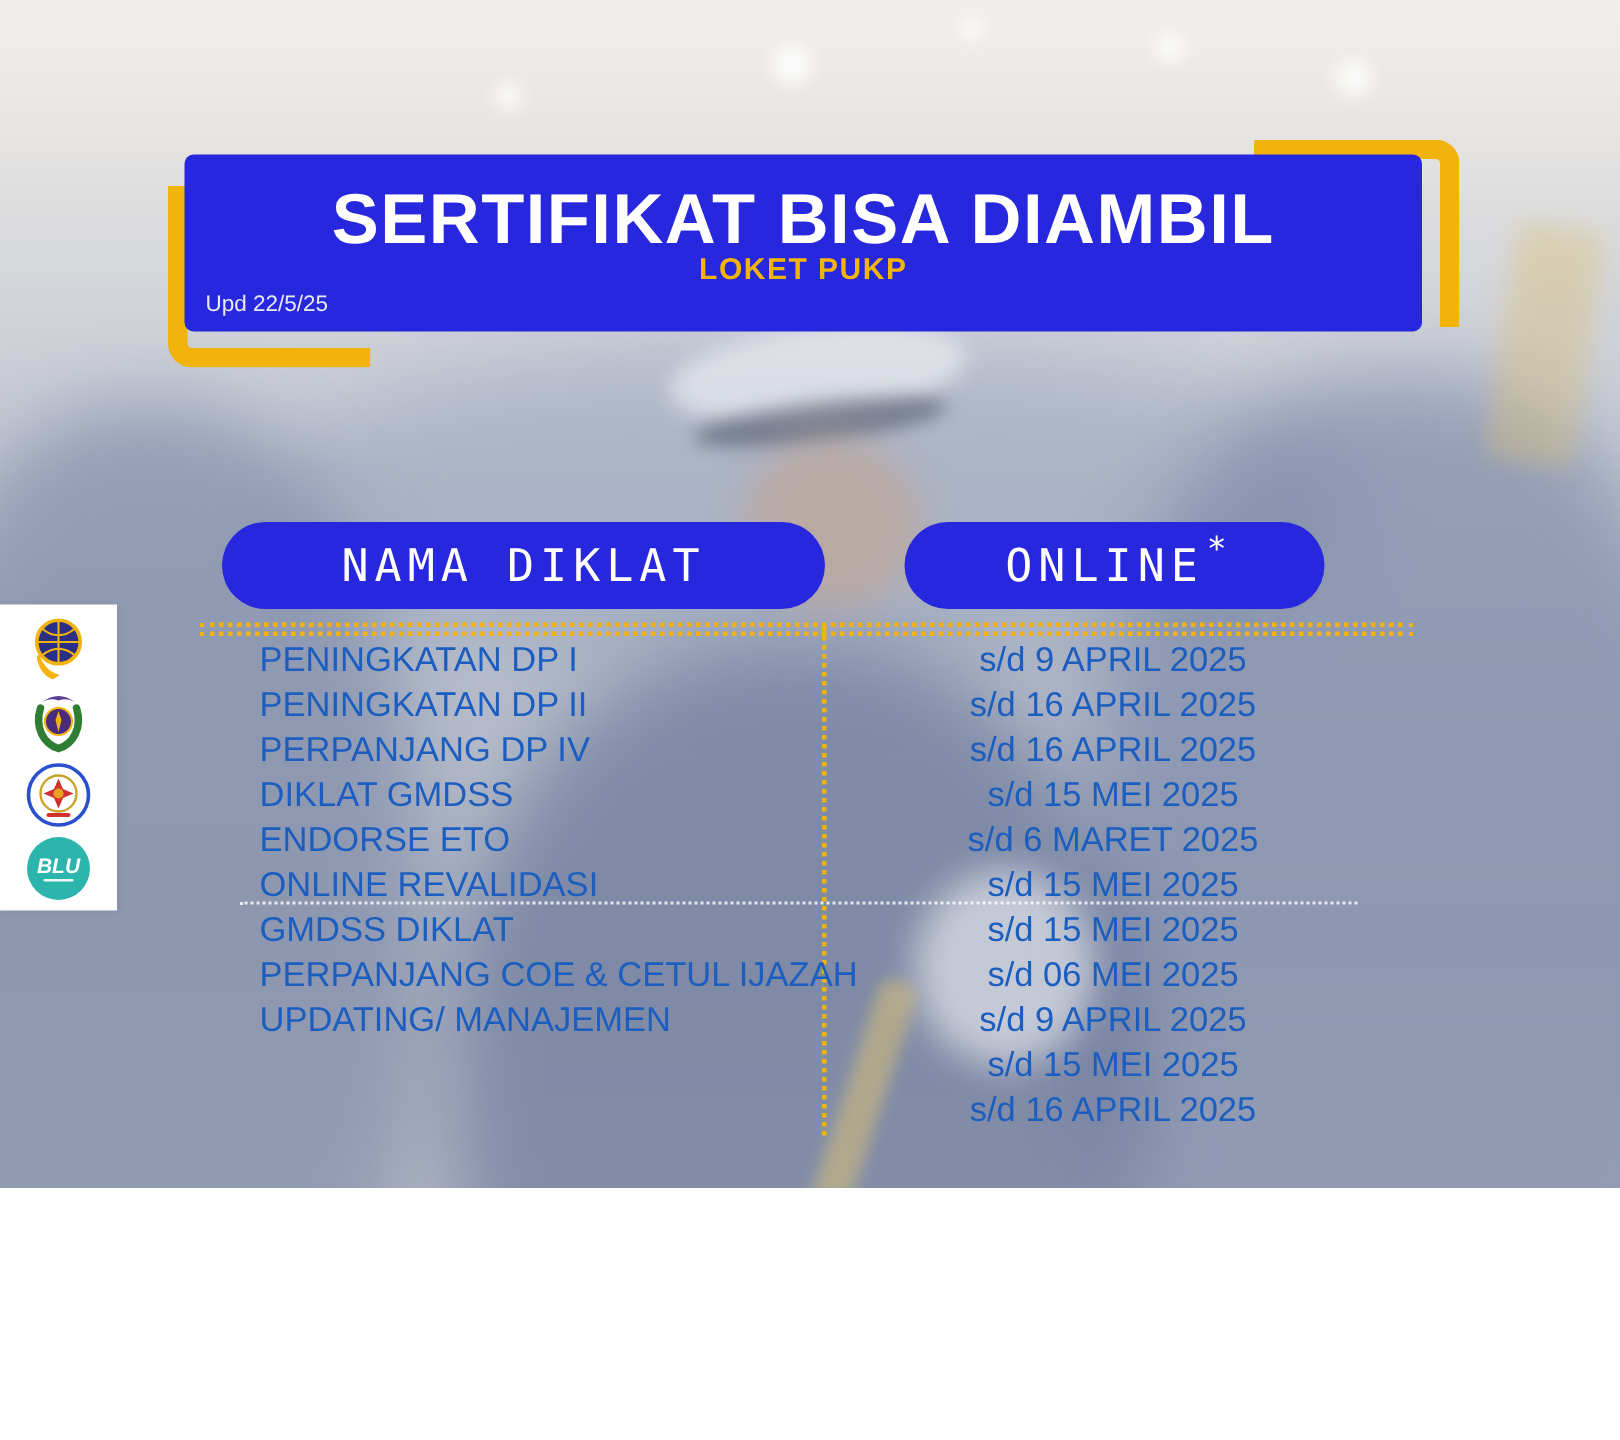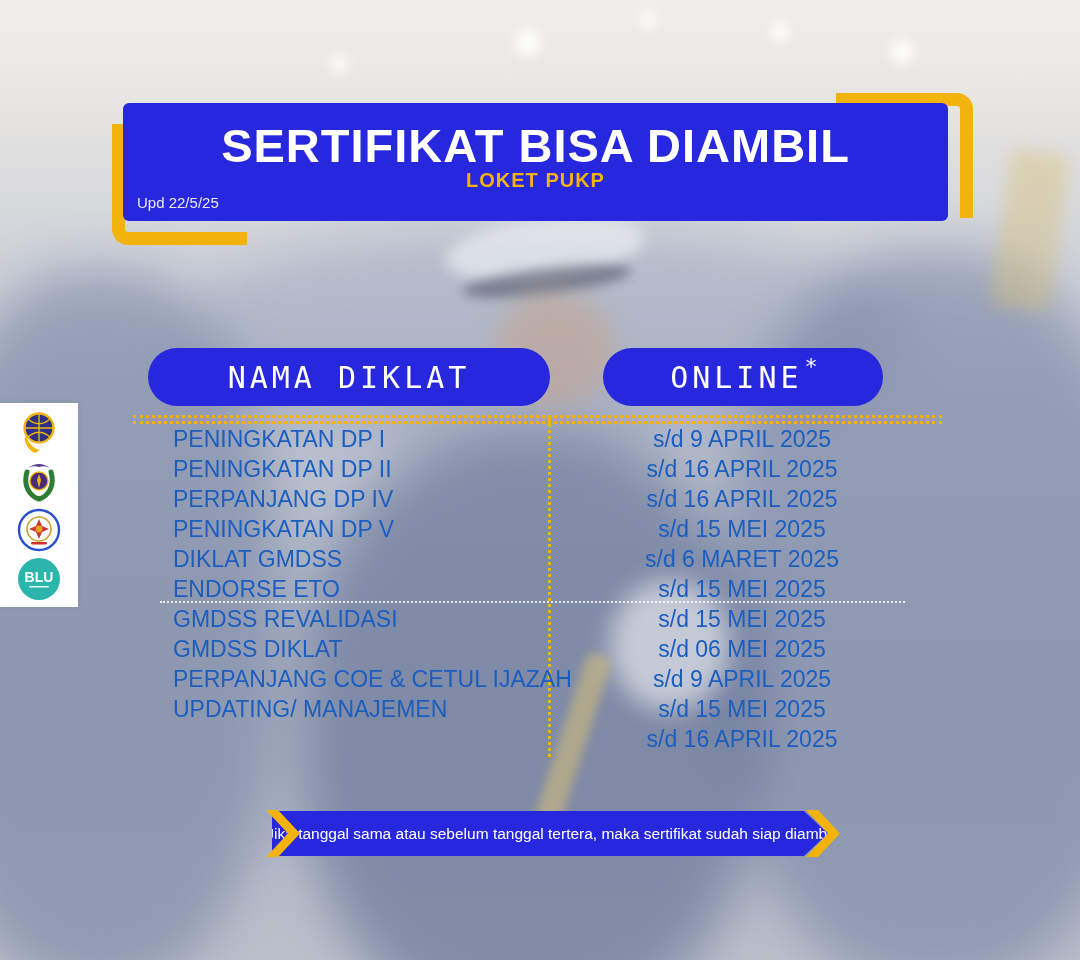--- a/index.html
+++ b/index.html
@@ -1,17 +1,17 @@
 <!DOCTYPE html>
 <html><head>
 <meta charset="utf-8">
 <style>
   html,body{margin:0;padding:0;}
   body{width:1080px;height:960px;overflow:hidden;font-family:"Liberation Sans",sans-serif;}
-  .poster{position:relative;width:1080px;height:960px;overflow:hidden;
+  .poster{position:relative;width:1080px;height:792px;overflow:hidden;
     background:linear-gradient(180deg,#f1efec 0%,#e8e6e3 10%,#d3d5da 24%,#c0c5d1 40%,#b6bcca 60%,#b3b9c7 80%,#bcc0cb 100%);}
   
   .ph{position:absolute;filter:blur(26px);border-radius:45%;}
   .ph-left-figure{left:-80px;top:270px;width:360px;height:720px;background:#68779a;opacity:.50;}
   .ph-right-figure{left:720px;top:250px;width:430px;height:740px;background:#65749a;opacity:.48;}
   .ph-center-jacket{left:300px;top:430px;width:460px;height:600px;background:#54648c;opacity:.55;}
   .ph-far-back{left:180px;top:230px;width:720px;height:220px;background:#8d9ab5;opacity:.4;}
   .ph-cap{left:445px;top:218px;width:200px;height:62px;background:#eef0f4;opacity:.65;filter:blur(7px);border-radius:50%;transform:rotate(-7deg);}
   .ph-cap-band{left:462px;top:268px;width:170px;height:26px;background:#2c3348;opacity:.45;filter:blur(6px);border-radius:50%;transform:rotate(-7deg);}
   .ph-face{left:495px;top:292px;width:120px;height:115px;background:#c9a287;opacity:.5;filter:blur(12px);border-radius:50%;}
@@ -34,21 +34,21 @@
     border-top-right-radius:16px;}
   .hdr{position:absolute;left:123px;top:103px;width:825px;height:118px;background:var(--blue);
     border-radius:6px;text-align:center;color:#fff;}
   .hdr-title{margin-top:18px;font-size:47px;font-weight:800;letter-spacing:1px;line-height:1.05;}
   .hdr-sub{font-size:20px;font-weight:800;color:var(--yellow);letter-spacing:1px;line-height:1.0;}
   .hdr-upd{position:absolute;left:14px;bottom:10px;font-size:15px;color:#e9e9f6;font-weight:400;}
 
   
   .logo-strip{position:absolute;left:0;top:403px;width:78px;height:204px;background:#fff;
     display:flex;flex-direction:column;align-items:center;justify-content:space-evenly;
-    box-shadow:0 0 6px rgba(0,0,0,.08);}
+    box-shadow:0 0 6px rgba(0,0,0,.08);font-style:italic;}
   .logo{width:44px;height:44px;display:block;}
 
   
   .pill{position:absolute;height:58px;background:var(--blue);border-radius:29px;color:#fff;
     display:flex;align-items:center;justify-content:center;
     font-family:"DejaVu Sans Mono",monospace;font-size:30px;letter-spacing:4px;}
   .pill-left{left:148px;top:348px;width:402px;}
   .pill-right{left:603px;top:348px;width:280px;}
   .sup{font-size:22px;position:relative;top:-11px;left:2px;letter-spacing:0;}
 
@@ -146,24 +146,23 @@
     <div class="r"></div>
     <div class="r"></div>
   </div>
   <div class="dot-v"></div>
   <div class="dot-sep"></div>
 
   <div class="col col-left">
       <div class="item">PENINGKATAN DP I</div>
       <div class="item">PENINGKATAN DP II</div>
       <div class="item">PERPANJANG DP IV</div>
-      <div class="item">PENINGKATAN DP V</div>
       <div class="item">DIKLAT GMDSS</div>
       <div class="item">ENDORSE ETO</div>
-      <div class="item">GMDSS REVALIDASI</div>
+      <div class="item">ONLINE REVALIDASI</div>
       <div class="item">GMDSS DIKLAT</div>
       <div class="item">PERPANJANG COE &amp; CETUL IJAZAH</div>
       <div class="item">UPDATING/ MANAJEMEN</div>
     </div>
   <div class="col col-right">
       <div class="item">s/d 9 APRIL 2025</div>
       <div class="item">s/d 16 APRIL 2025</div>
       <div class="item">s/d 16 APRIL 2025</div>
       <div class="item">s/d 15 MEI 2025</div>
       <div class="item">s/d 6 MARET 2025</div>

